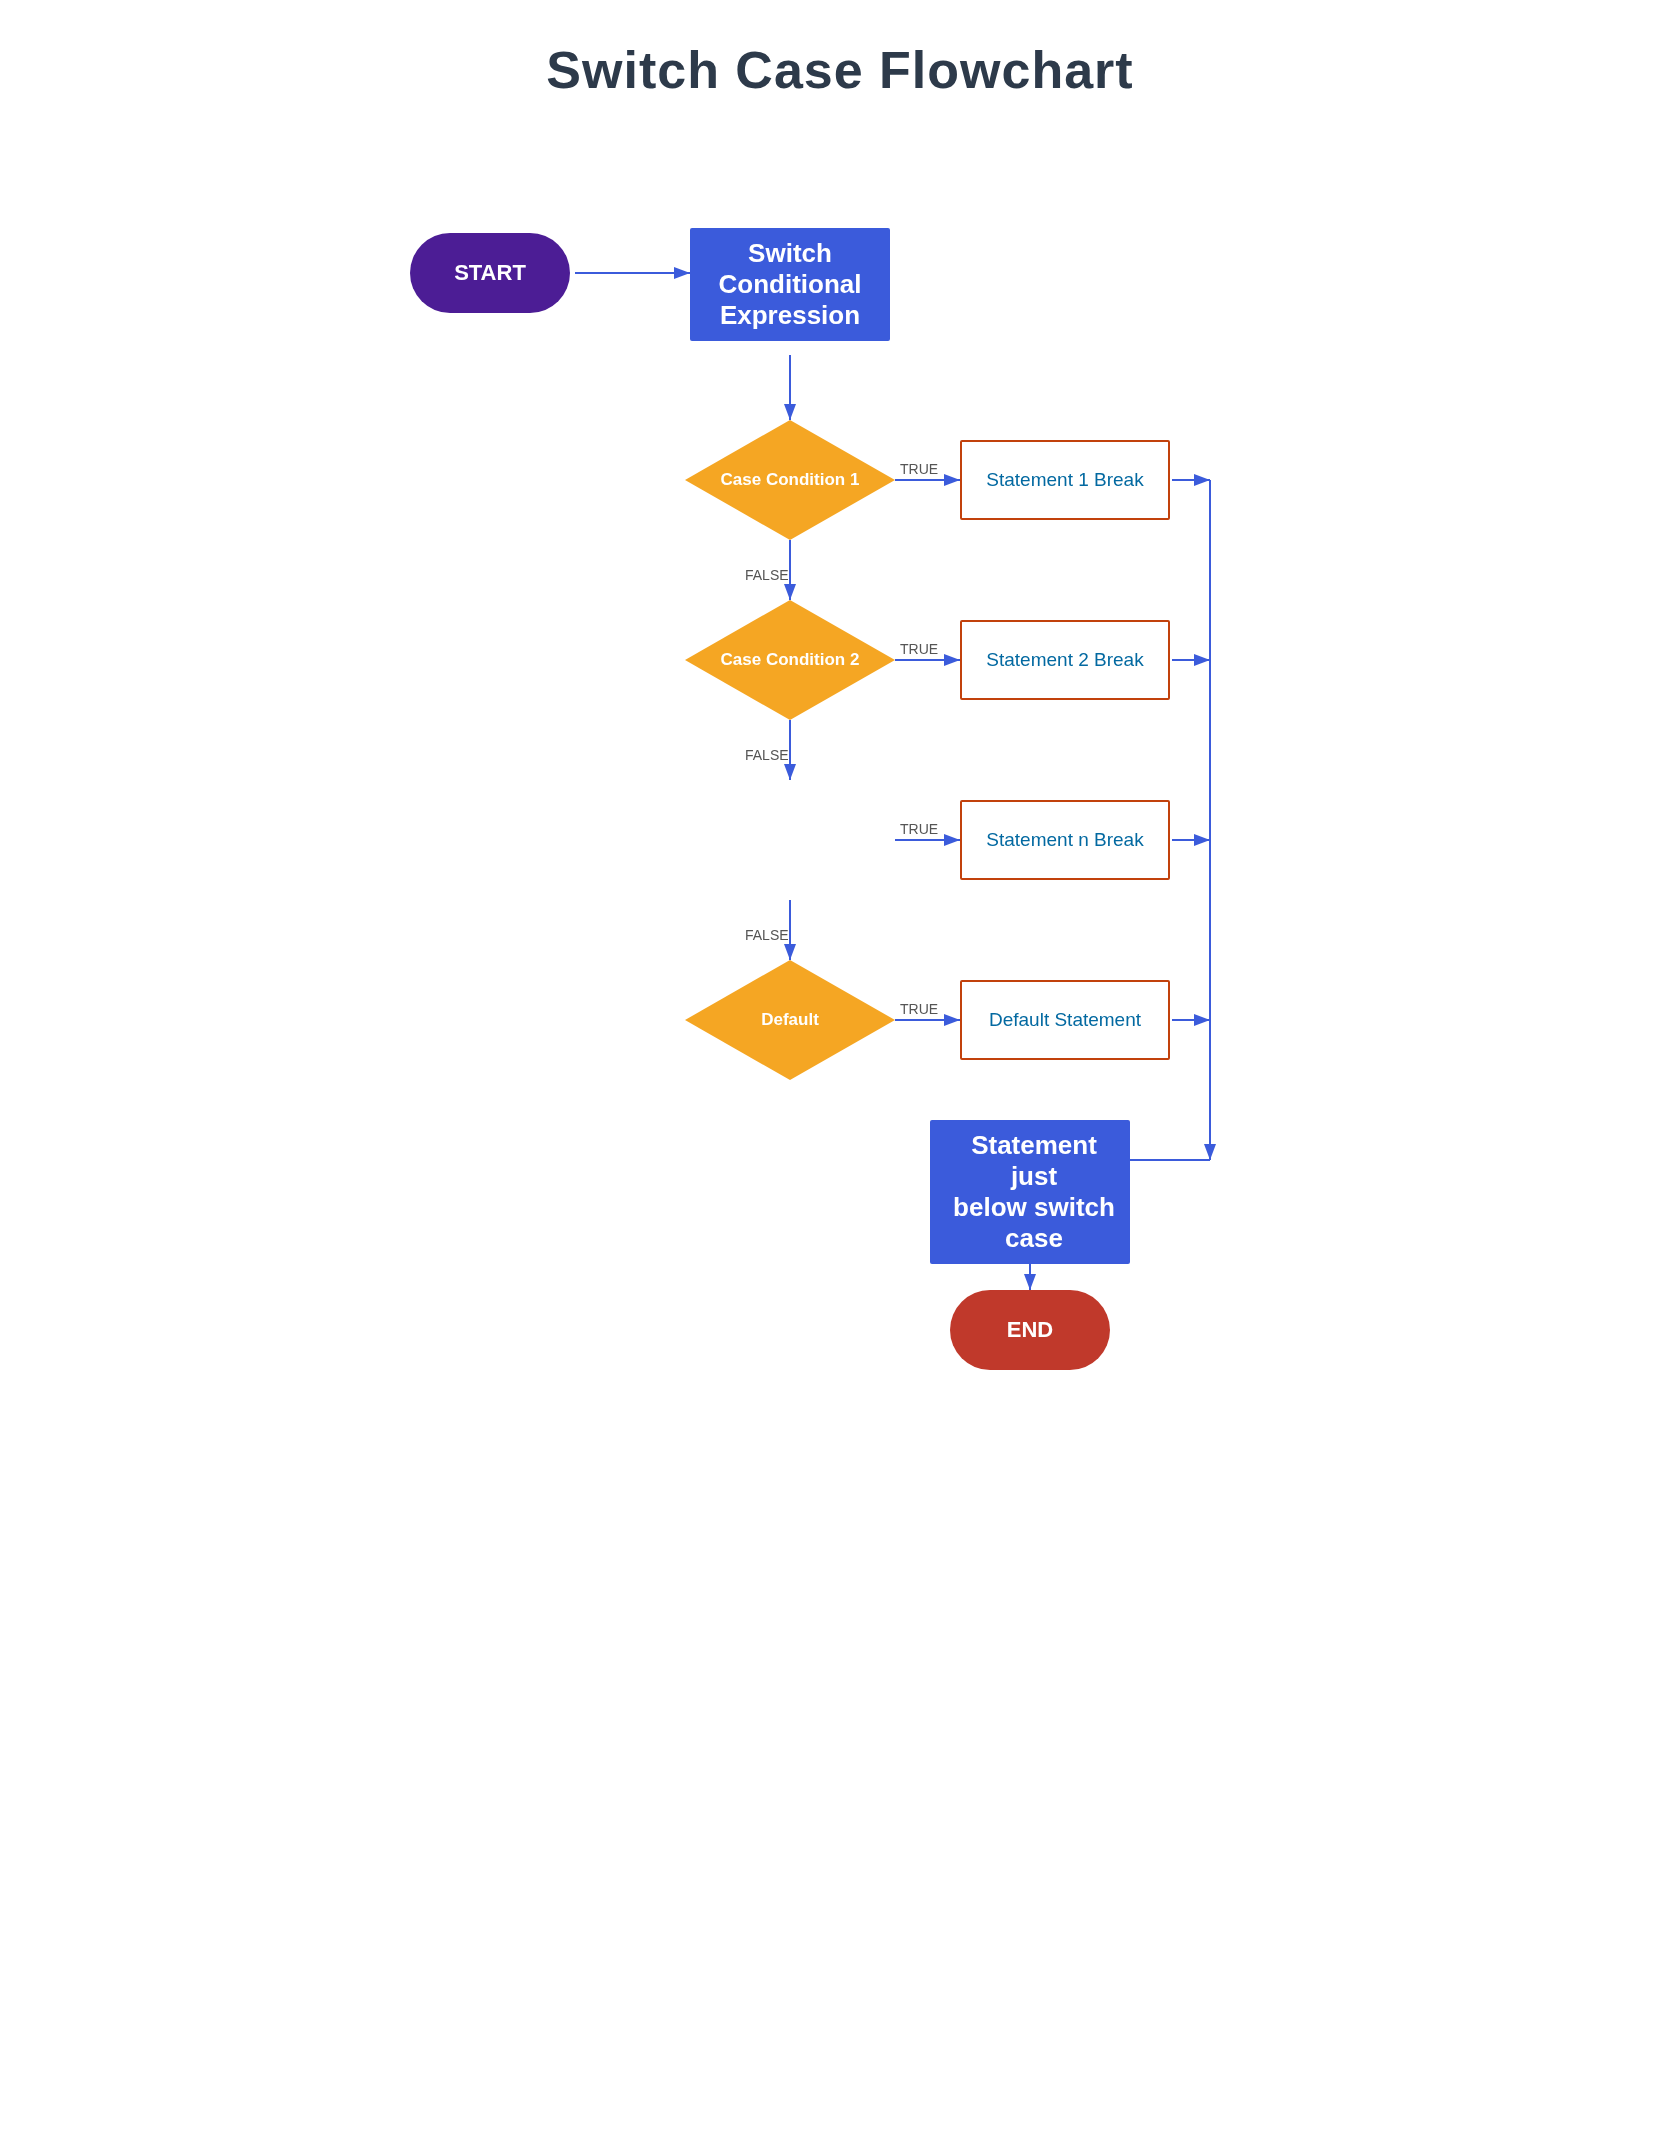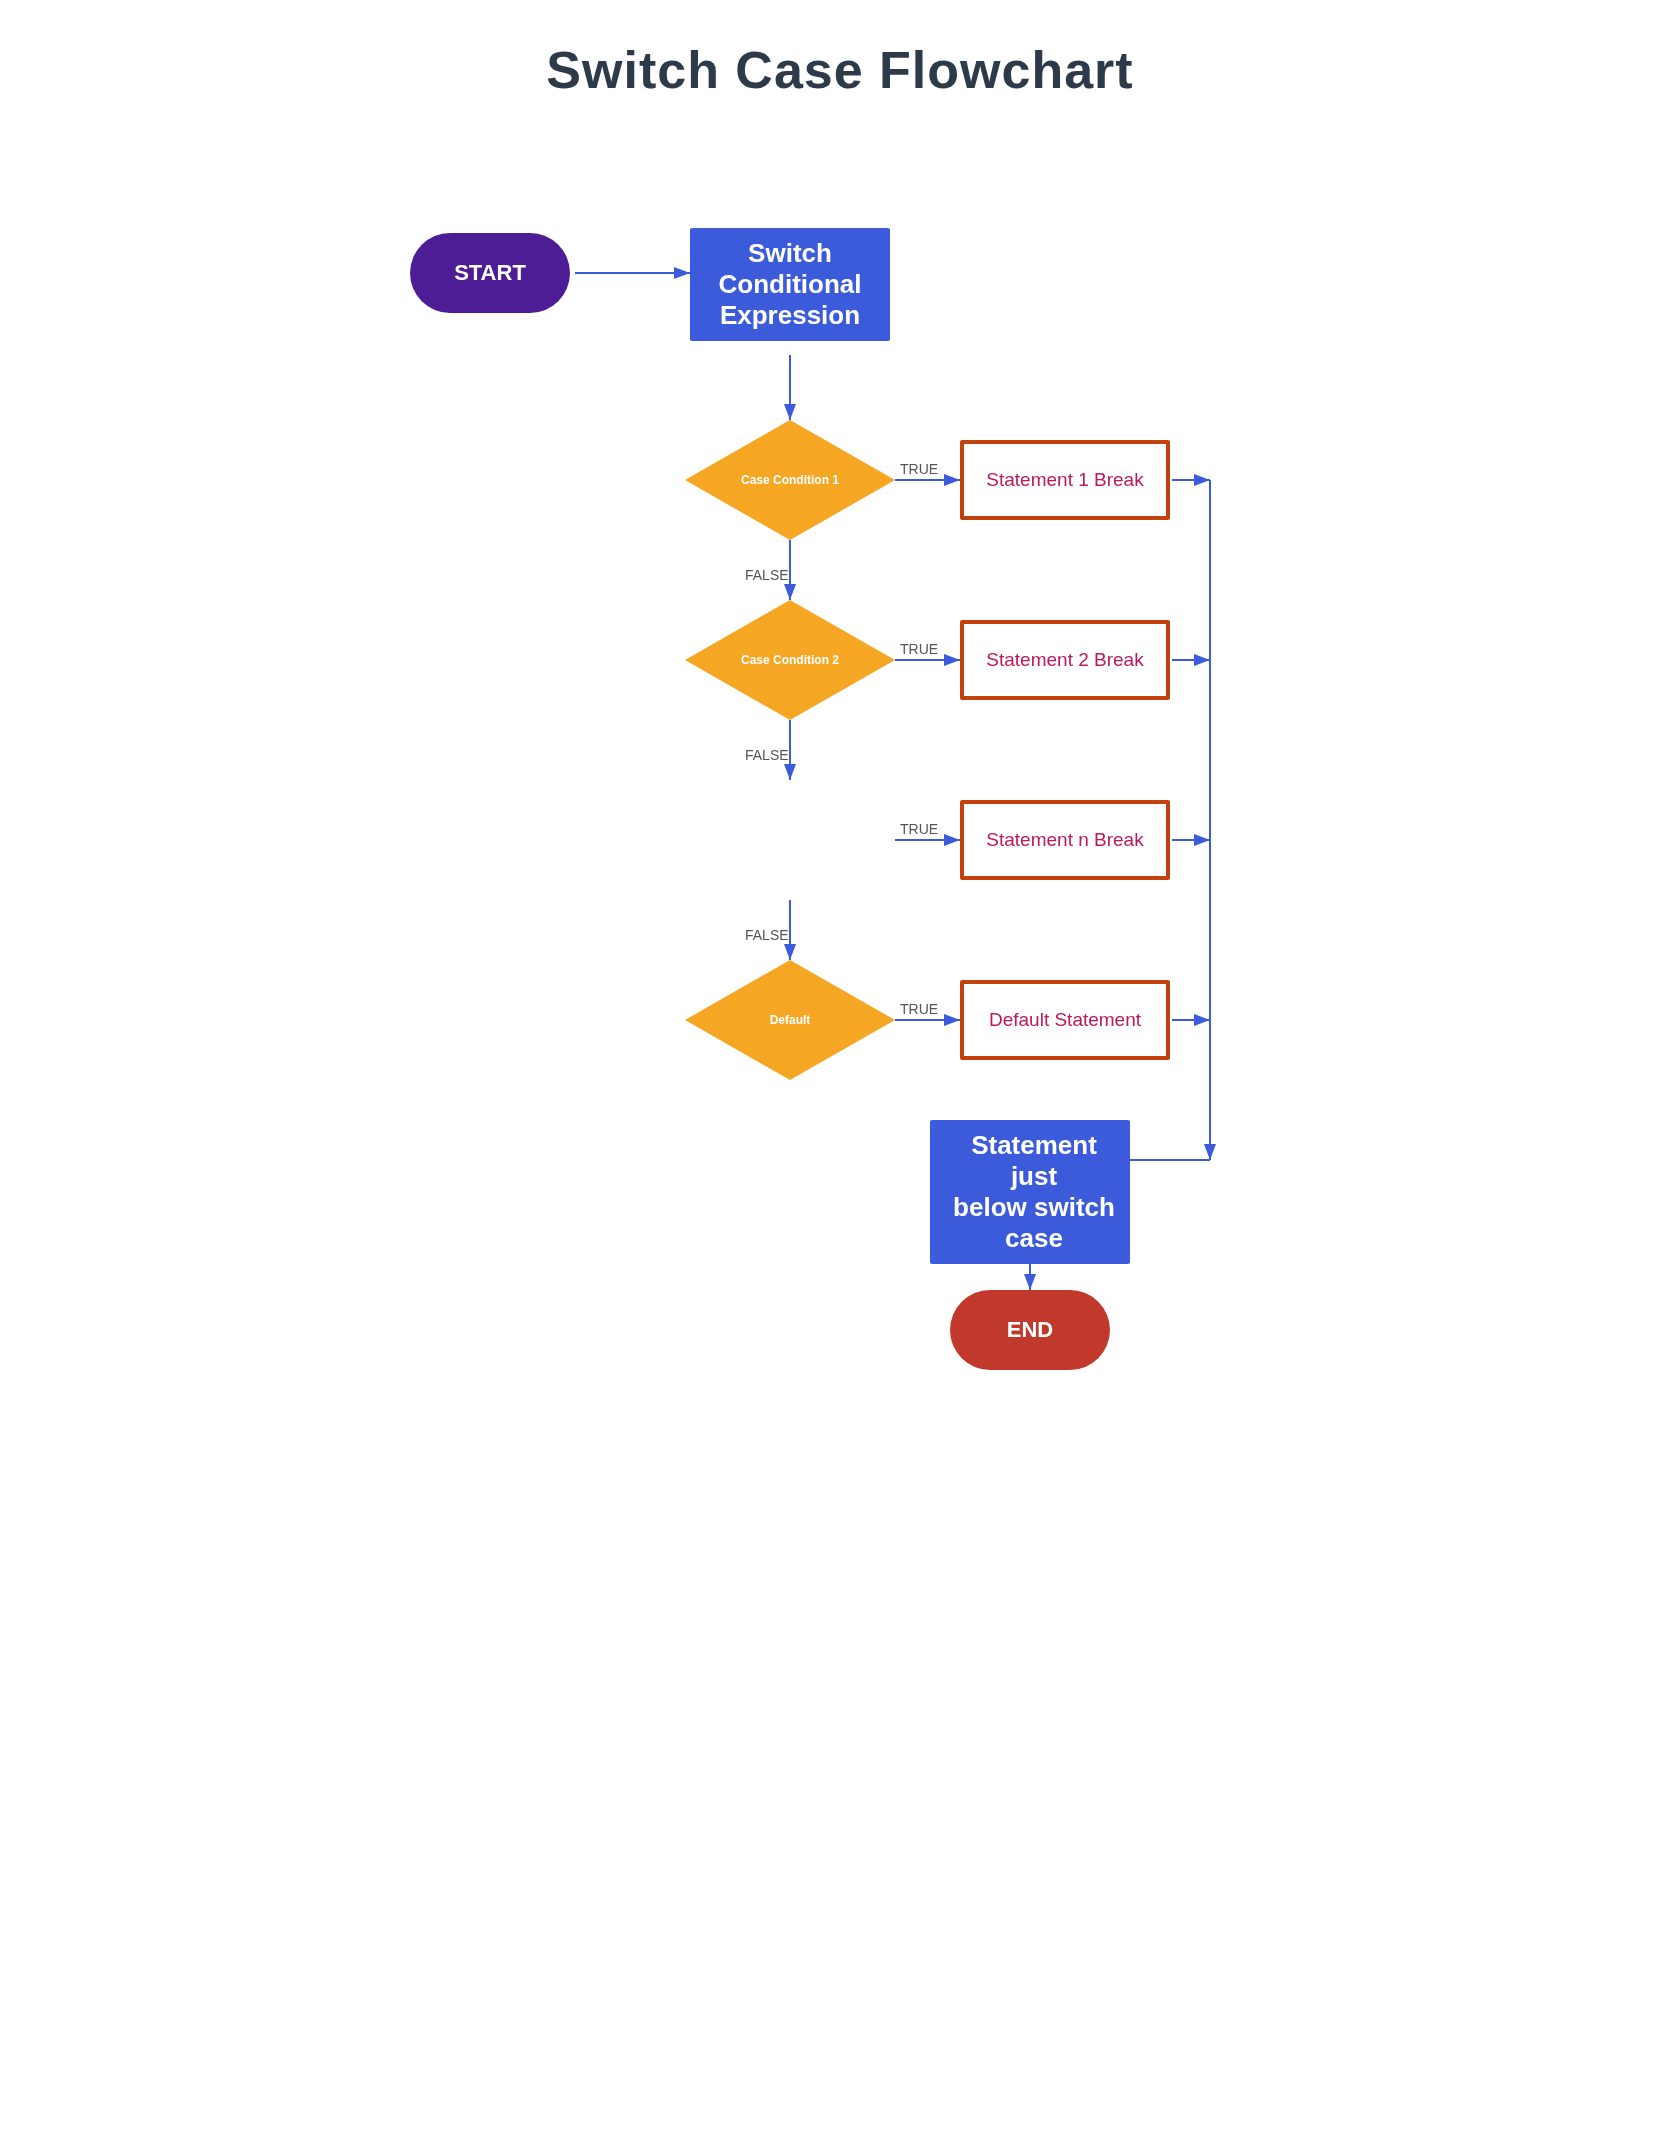--- a/index.html
+++ b/index.html
@@ -52,22 +52,22 @@
       color: #fff;
       font-size: 26px;
       font-weight: 600;
       width: 200px;
       min-height: 90px;
       border-radius: 2px;
     }
 
     .rect-outline {
       background: #fff;
-      border: 4px solid #c2410c;
-      color: #be185d;
+      border: 2px solid #c2410c;
+      color: #0369a1;
       font-size: 19px;
       font-weight: 500;
       width: 210px;
       height: 80px;
       border-radius: 2px;
     }
 
     
     .diamond-wrap {
       position: absolute;
@@ -83,21 +83,21 @@
       align-items: center;
       justify-content: center;
     }
     .diamond-label {
       position: absolute;
       top: 0; left: 0; right: 0; bottom: 0;
       display: flex;
       align-items: center;
       justify-content: center;
       color: #fff;
-      font-size: 12px;
+      font-size: 17px;
       font-weight: 700;
       text-align: center;
       padding: 0 20px;
       pointer-events: none;
     }
 
     
     .arrows-svg {
       position: absolute;
       top: 0; left: 0;

